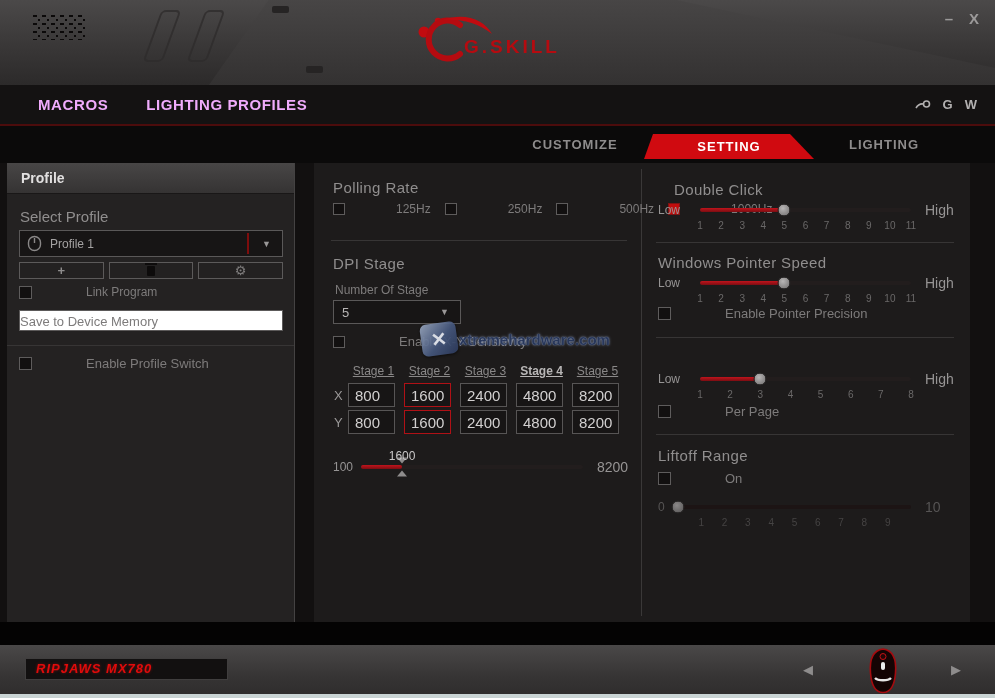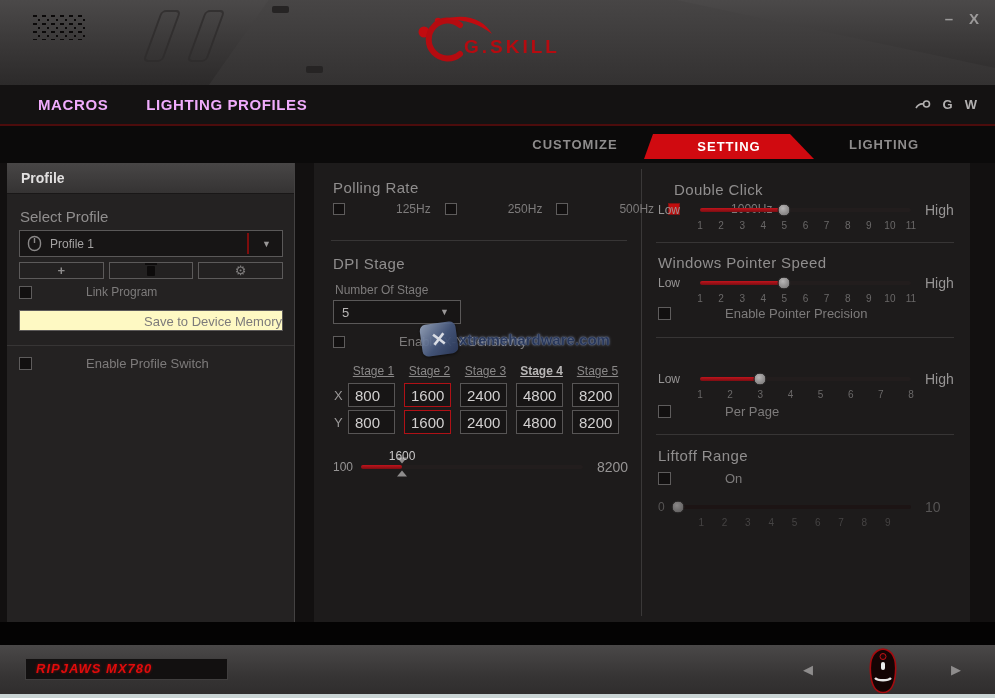--- a/index.html
+++ b/index.html
@@ -66,21 +66,21 @@
   .trash-ic{width:8px;height:10px;background:#0d0b0b;border-radius:1px;position:relative;}
   .trash-ic:before{content:"";position:absolute;left:-2px;top:-3px;width:12px;height:2px;background:#0d0b0b;}
   .gear{font-weight:normal;font-size:13px;color:#7e7c7c;}
   .check-row{display:flex;align-items:center;gap:44px;}
   .cbox{width:13px;height:13px;background:#121010;border:1px solid #5e5c5c;box-sizing:border-box;flex:0 0 auto;}
   .cbox.checked{background:#c00d0d;border-color:#7e1212;}
   .clabel{margin-left:10px;color:#7d7b7b;font-size:13px;}
   .link-row{position:absolute;left:12px;top:122px;}
   .link-row .clabel{font-size:12px;}
   .save-btn{position:absolute;left:12px;top:147px;width:264px;height:21px;border:1px solid #5c5a5a;
-       background:#fef9c3;color:#7d7b7b;font-size:13px;text-align:right;line-height:21px;box-sizing:border-box;}
+       background:#ffffff;color:#7d7b7b;font-size:13px;text-align:left;line-height:21px;box-sizing:border-box;}
   .switch-row{position:absolute;left:12px;top:193px;}
 
   
   .col-mid{position:absolute;left:17px;top:0;width:310px;height:459px;}
   .poll-opts{position:absolute;left:2px;top:39px;display:flex;gap:14px;}
   .poll-opts .check-row .cbox{width:12px;height:12px;}
   .poll-opts .clabel{margin-left:7px;font-size:12px;}
   .stage-select{left:2px;top:137px;width:128px;height:24px;padding-left:8px;}
   .stage-select .txt{flex:1;font-size:13px;color:#b8b6b6;}
   .xy-row{position:absolute;left:2px;top:171px;}

